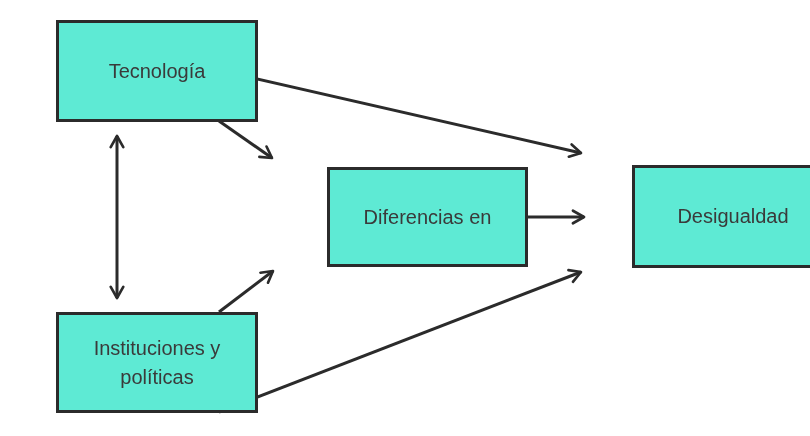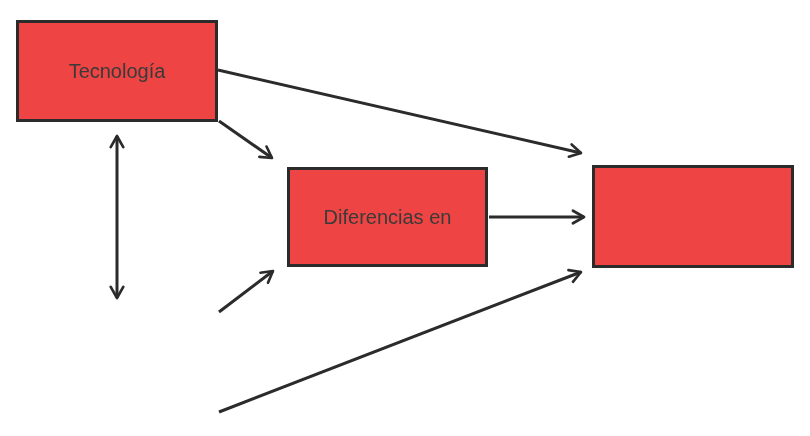--- a/index.html
+++ b/index.html
@@ -19,28 +19,29 @@
     position: absolute;
     left: 0;
     top: 0;
     width: 810px;
     height: 436px;
     pointer-events: none;
   }
   .node {
     position: absolute;
     box-sizing: border-box;
-    background: #ef4444;
+    background: #5eead4;
     display: flex;
     flex-direction: column;
     align-items: center;
     justify-content: center;
     text-align: center;
     font-size: 20px;
     line-height: 1.45;
+    margin-left: 40px;
   }
   .node .label-line {
     display: block;
     white-space: nowrap;
   }
 </style>
 </head>
 <body>
 
 <div class="stage" style="background: rgb(255, 255, 255);">
@@ -60,14 +61,19 @@
       </g>
   </svg>
 
 <div class="node" style="left: 16px; top: 20px; width: 202px; height: 102px; border: 3px solid rgb(43, 43, 43); color: rgb(58, 58, 58);">
       <span class="label-line">Tecnología</span>
     </div>
     <div class="node" style="left: 287px; top: 167px; width: 201px; height: 100px; border: 3px solid rgb(43, 43, 43); color: rgb(58, 58, 58);">
       <span class="label-line">Diferencias en</span>
     </div>
     <div class="node" style="left: 592px; top: 165px; width: 202px; height: 103px; border: 3px solid rgb(43, 43, 43); color: rgb(58, 58, 58);">
+      <span class="label-line">Desigualdad</span>
+    </div>
+    <div class="node" style="left: 16px; top: 312px; width: 202px; height: 101px; border: 3px solid rgb(43, 43, 43); color: rgb(58, 58, 58);">
+      <span class="label-line">Instituciones y</span>
+      <span class="label-line">políticas</span>
     </div>
   </div>
 
 </body></html>

